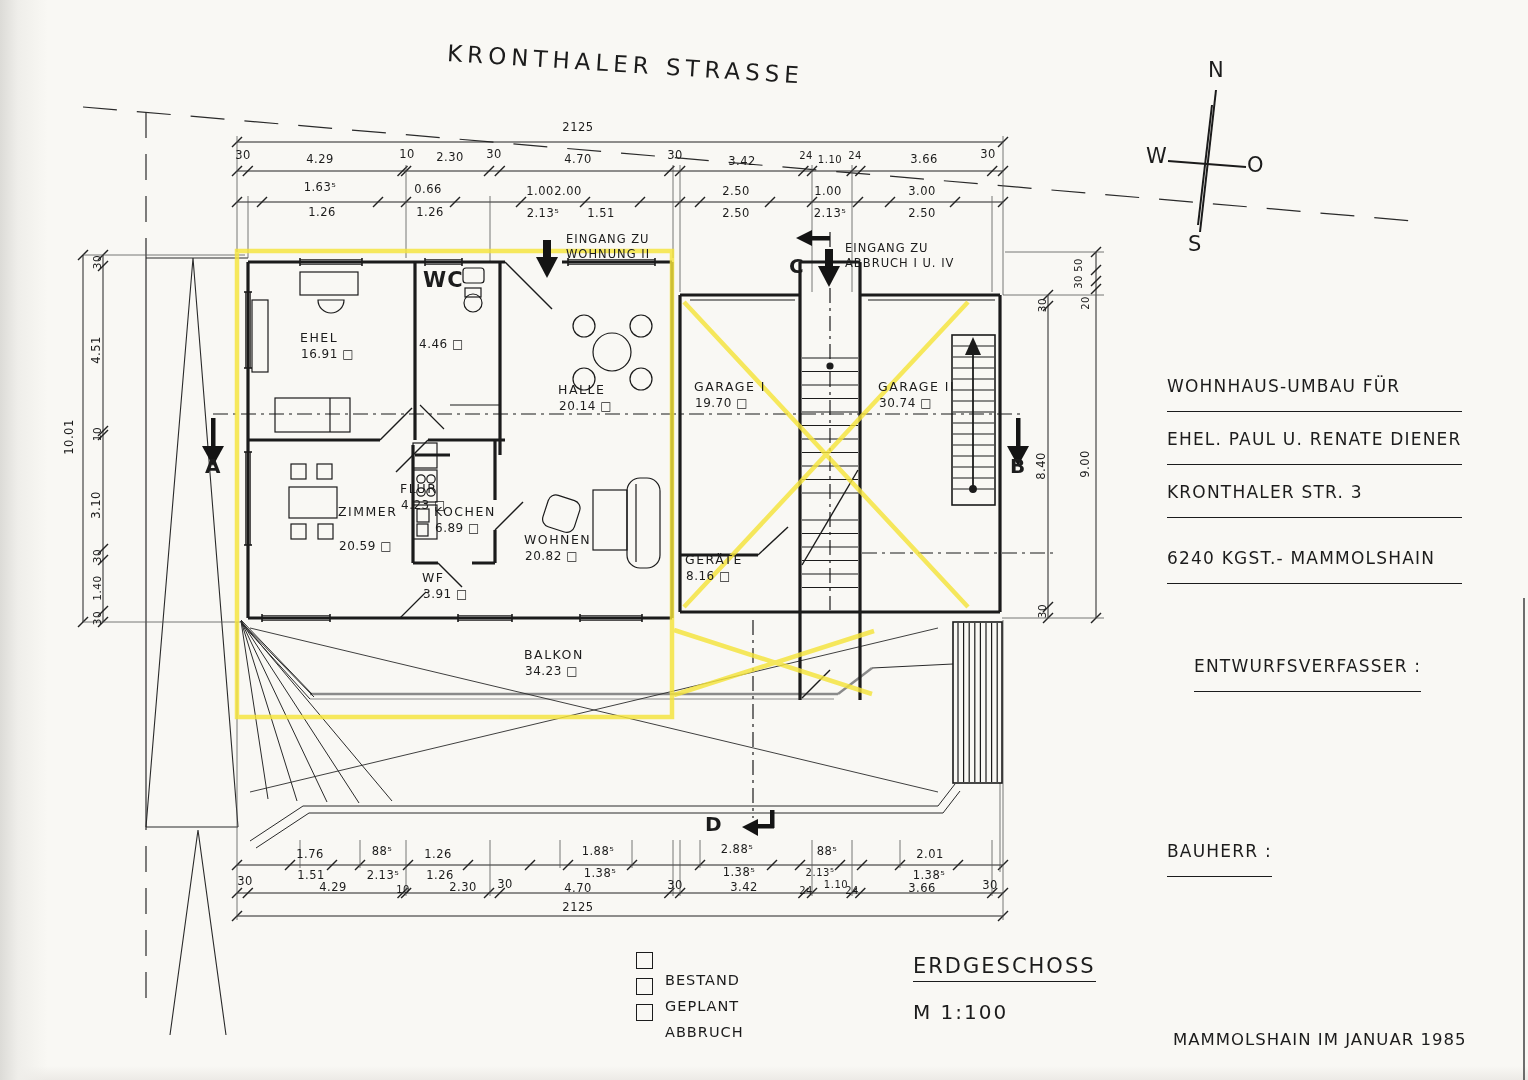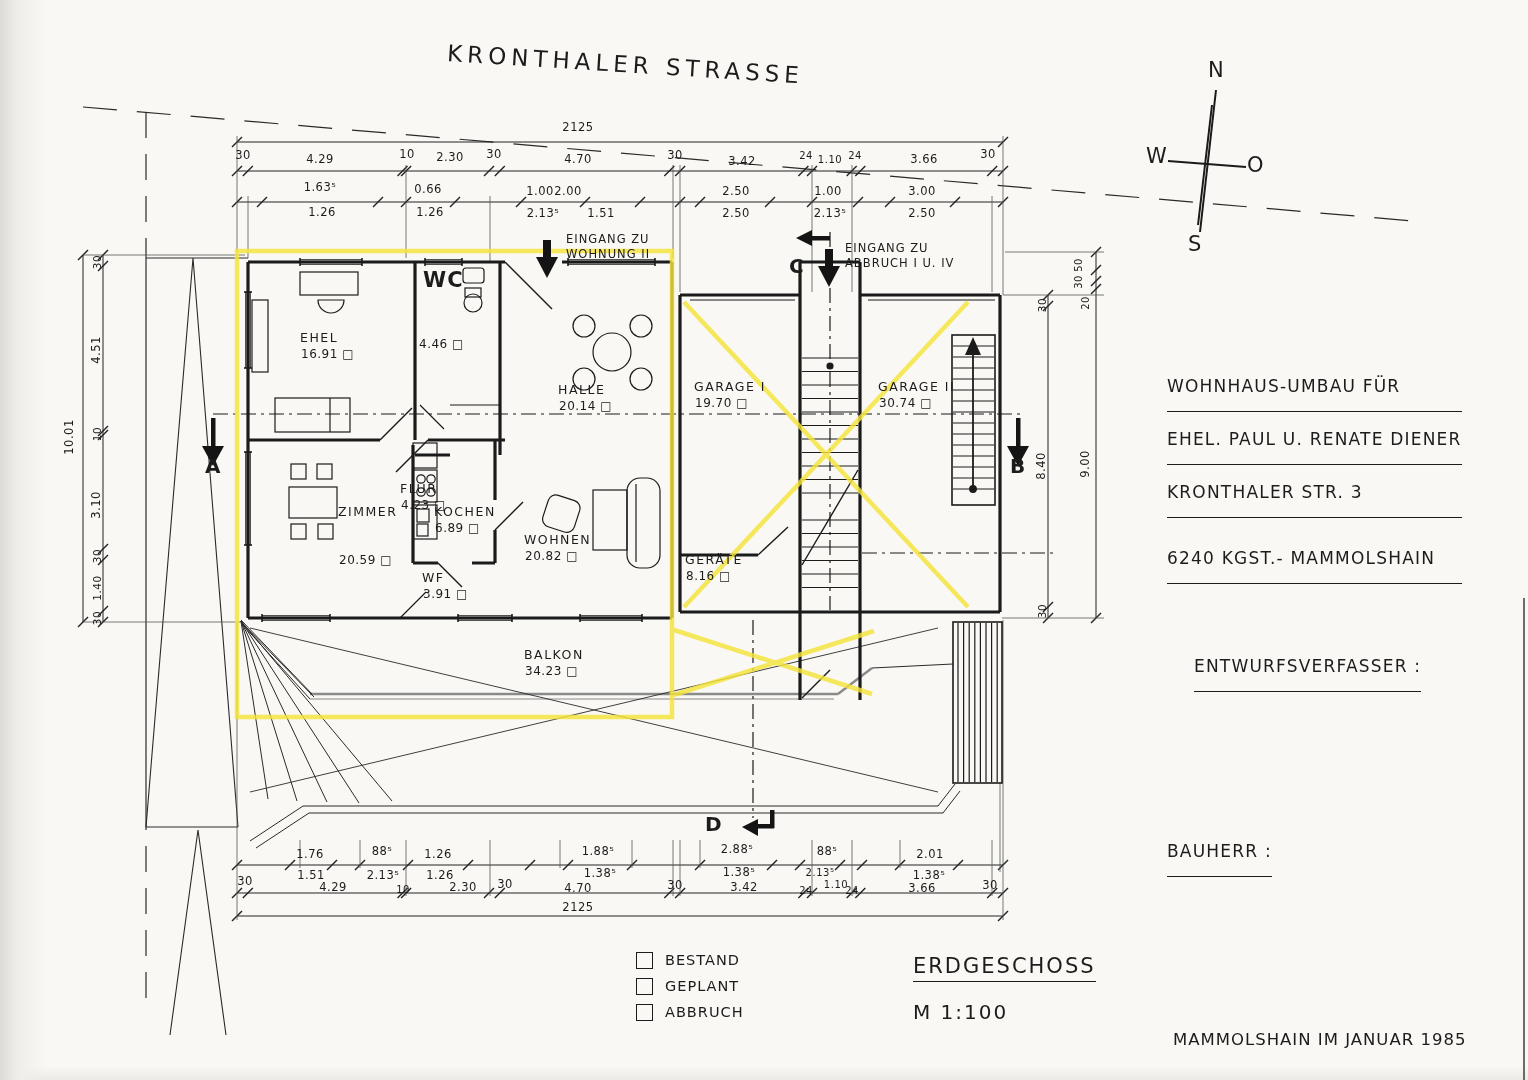--- a/index.html
+++ b/index.html
@@ -13,21 +13,21 @@
   .dim{font-size:11.5px;letter-spacing:.5px;transform:translate(-50%,-50%);}
   .room-name{font-size:12.5px;letter-spacing:1.5px;}
   .room-area{font-size:12px;letter-spacing:.5px;}
   .room-big .room-name{font-size:21px;font-weight:600;letter-spacing:1px;}
   .note{font-size:11.5px;letter-spacing:1px;}
   .sec{font-size:20px;font-weight:600;letter-spacing:0;}
   .comp{font-size:21px;}
   .head{font-size:17px;letter-spacing:1.2px;border-bottom:1.6px solid #1c1c1c;padding-bottom:16px;}
   .big-head{font-size:21px;letter-spacing:2px;border-bottom:1.8px solid #1c1c1c;padding-bottom:4px;}
   .plain{font-size:16.5px;letter-spacing:1px;}
-  .legend-label{font-size:14.5px;letter-spacing:1px;}
+  .legend-label{font-size:14.5px;letter-spacing:1px;margin-top:20px;}
   .legend-box{position:absolute;width:15px;height:15px;border:1.8px solid #1c1c1c;background:transparent;}
   #street-title{font-size:23px;letter-spacing:5px;transform:rotate(3.6deg);transform-origin:left top;}
   .scale-label{font-size:20px;letter-spacing:2px;}
 </style>
 </head>
 <body>
 
 <div id="paper-edge"></div>
 
 <svg id="drawing" width="1528" height="1080" viewBox="0 0 1528 1080">
@@ -414,21 +414,21 @@
       <div class="room-name">HALLE</div>
     </div>
     <div class="t room-area" style="left: 559px; top: 400px;">20.14 □</div>
     <div class="t" style="left: 400px; top: 483px;">
       <div class="room-name">FLUR</div>
     </div>
     <div class="t room-area" style="left: 401px; top: 499px;">4.23 □</div>
     <div class="t" style="left: 338px; top: 506px;">
       <div class="room-name">ZIMMER</div>
     </div>
-    <div class="t room-area" style="left: 339px; top: 554px;">20.59 □</div>
+    <div class="t room-area" style="left: 339px; top: 540px;">20.59 □</div>
     <div class="t" style="left: 434px; top: 506px;">
       <div class="room-name">KOCHEN</div>
     </div>
     <div class="t room-area" style="left: 435px; top: 522px;">6.89 □</div>
     <div class="t" style="left: 524px; top: 534px;">
       <div class="room-name">WOHNEN</div>
     </div>
     <div class="t room-area" style="left: 525px; top: 550px;">20.82 □</div>
     <div class="t" style="left: 422px; top: 572px;">
       <div class="room-name">WF</div>

